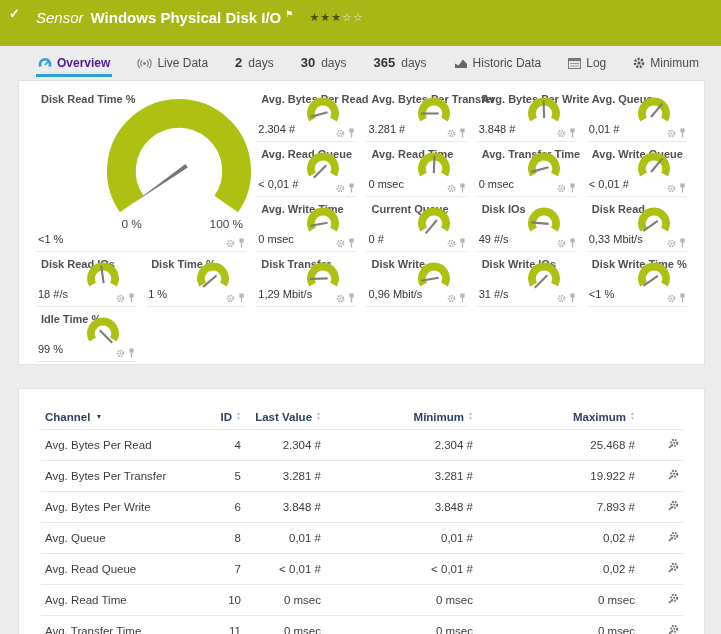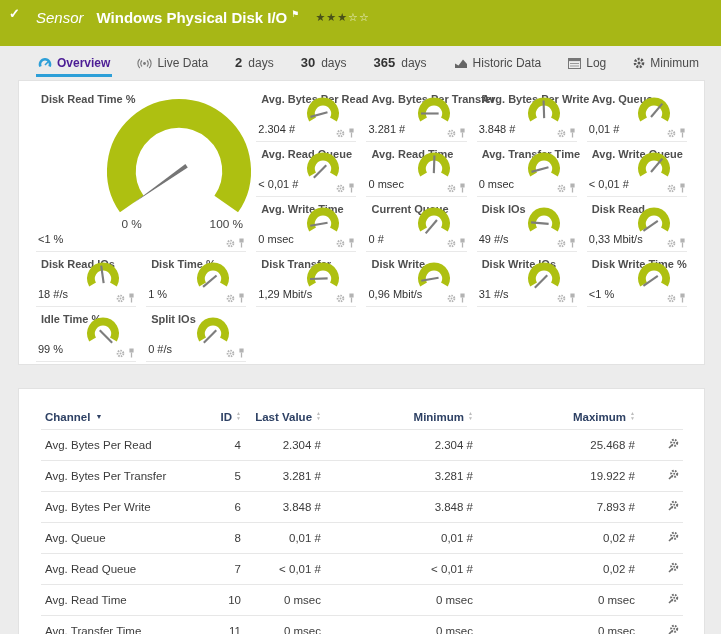--- a/index.html
+++ b/index.html
@@ -4,21 +4,21 @@
 <style>
   html,body{margin:0;padding:0;}
   body{
     width:721px;height:634px;overflow:hidden;background:#ececec;
     font-family:"Liberation Sans",sans-serif;-webkit-font-smoothing:antialiased;
   }
   
   .topbar{position:relative;height:46px;background:#a7b716;color:#fff;}
   .topbar .check{position:absolute;left:9px;top:6px;font-size:13px;font-weight:bold;}
   .title-line{padding:6px 0 0 36px;font-size:15px;line-height:17px;white-space:nowrap;}
-  .sensor-word{font-style:italic;font-weight:normal;margin-right:13px;}
+  .sensor-word{font-style:italic;font-weight:normal;margin-right:7px;}
   .sensor-title{font-weight:bold;}
   .flag{font-size:9px;vertical-align:super;margin-left:4px;}
   .stars{margin-left:16px;font-size:11px;letter-spacing:1px;vertical-align:2px;}
   .star-filled{color:#49511a;}
   .star-empty{color:#e9eec9;}
   .status-ok{padding:3px 0 0 36px;font-size:10px;font-weight:bold;letter-spacing:.5px;}
   
   .tabbar{display:flex;justify-content:space-between;align-items:flex-end;
     padding:0 20px 0 36px;height:31px;}
   .tab{display:flex;align-items:center;gap:5px;font-size:12px;color:#4c4c4c;
@@ -489,39 +489,20 @@
   <svg width="9" height="9" viewBox="0 0 10 10">
             <circle cx="5" cy="5" r="3.2" fill="none" stroke="#b3b3b3" stroke-width="2.1" stroke-dasharray="1.7 1.2"></circle>
             <circle cx="5" cy="5" r="1.1" fill="#b3b3b3"></circle>
           </svg>
   <svg width="7" height="10" viewBox="0 0 7 10">
             <rect x="1.4" y="0.5" width="4.2" height="4" fill="#b3b3b3"></rect>
             <line x1="3.5" y1="4.5" x2="3.5" y2="9.5" stroke="#b3b3b3" stroke-width="1.3"></line>
           </svg>
         </div>
       </div>
-      <div class="gcell" style="grid-area: 5 / 2;">
-    <div class="glabel">Split IOs</div>
-
-  <svg class="garc" width="42" height="37" viewBox="0 0 44 40">
-    <path d="M10.74 26.5 A13 13 0 1 1 33.26 26.5" fill="none" stroke="#aec011" stroke-width="8.5"></path>
-    <line x1="22" y1="25" x2="22" y2="6" stroke="#7d7d7d" stroke-width="2.3" transform="rotate(-135 22 20)"></line>
-  </svg>
-    <div class="gvalue">0 #/s</div>
-    <div class="gicons">
-  <svg width="9" height="9" viewBox="0 0 10 10">
-            <circle cx="5" cy="5" r="3.2" fill="none" stroke="#b3b3b3" stroke-width="2.1" stroke-dasharray="1.7 1.2"></circle>
-            <circle cx="5" cy="5" r="1.1" fill="#b3b3b3"></circle>
-          </svg>
-  <svg width="7" height="10" viewBox="0 0 7 10">
-            <rect x="1.4" y="0.5" width="4.2" height="4" fill="#b3b3b3"></rect>
-            <line x1="3.5" y1="4.5" x2="3.5" y2="9.5" stroke="#b3b3b3" stroke-width="1.3"></line>
-          </svg>
-        </div>
-      </div>
     </div>
 </div>
 
 <div class="panel table-panel">
   <table>
     <colgroup>
       <col style="width:158px">
         <col style="width:46px">
         <col style="width:80px">
       <col style="width:152px">

